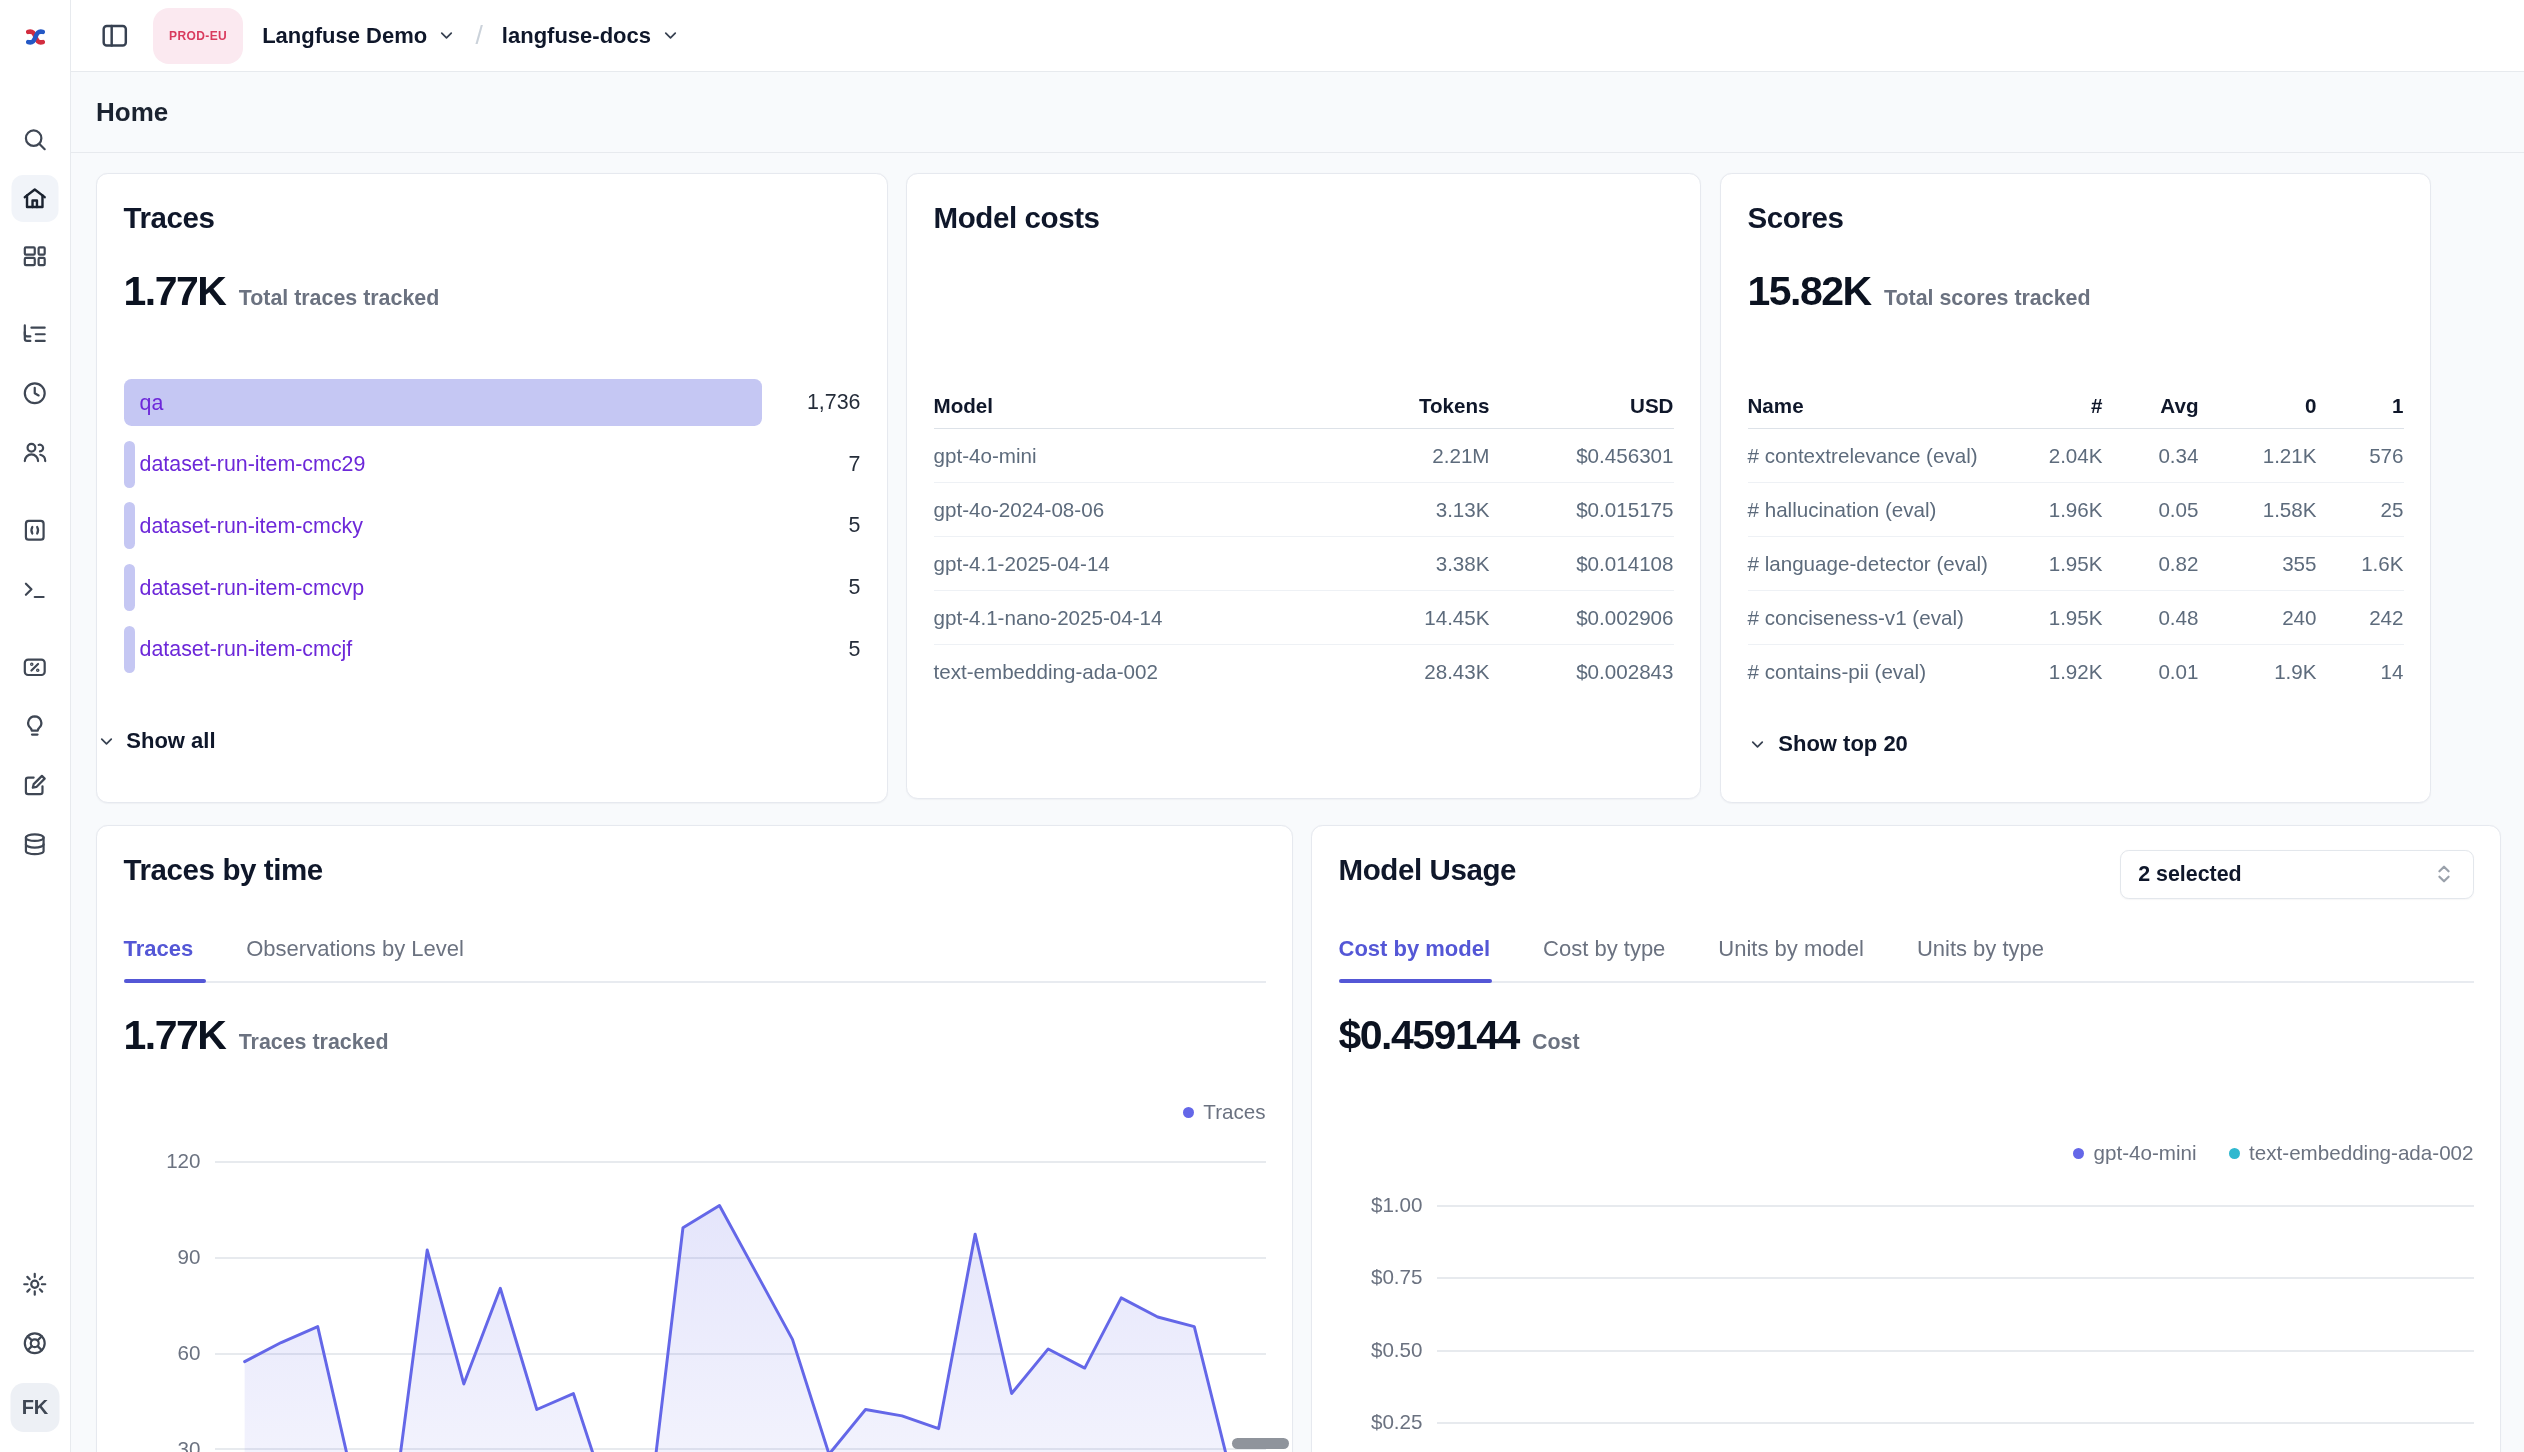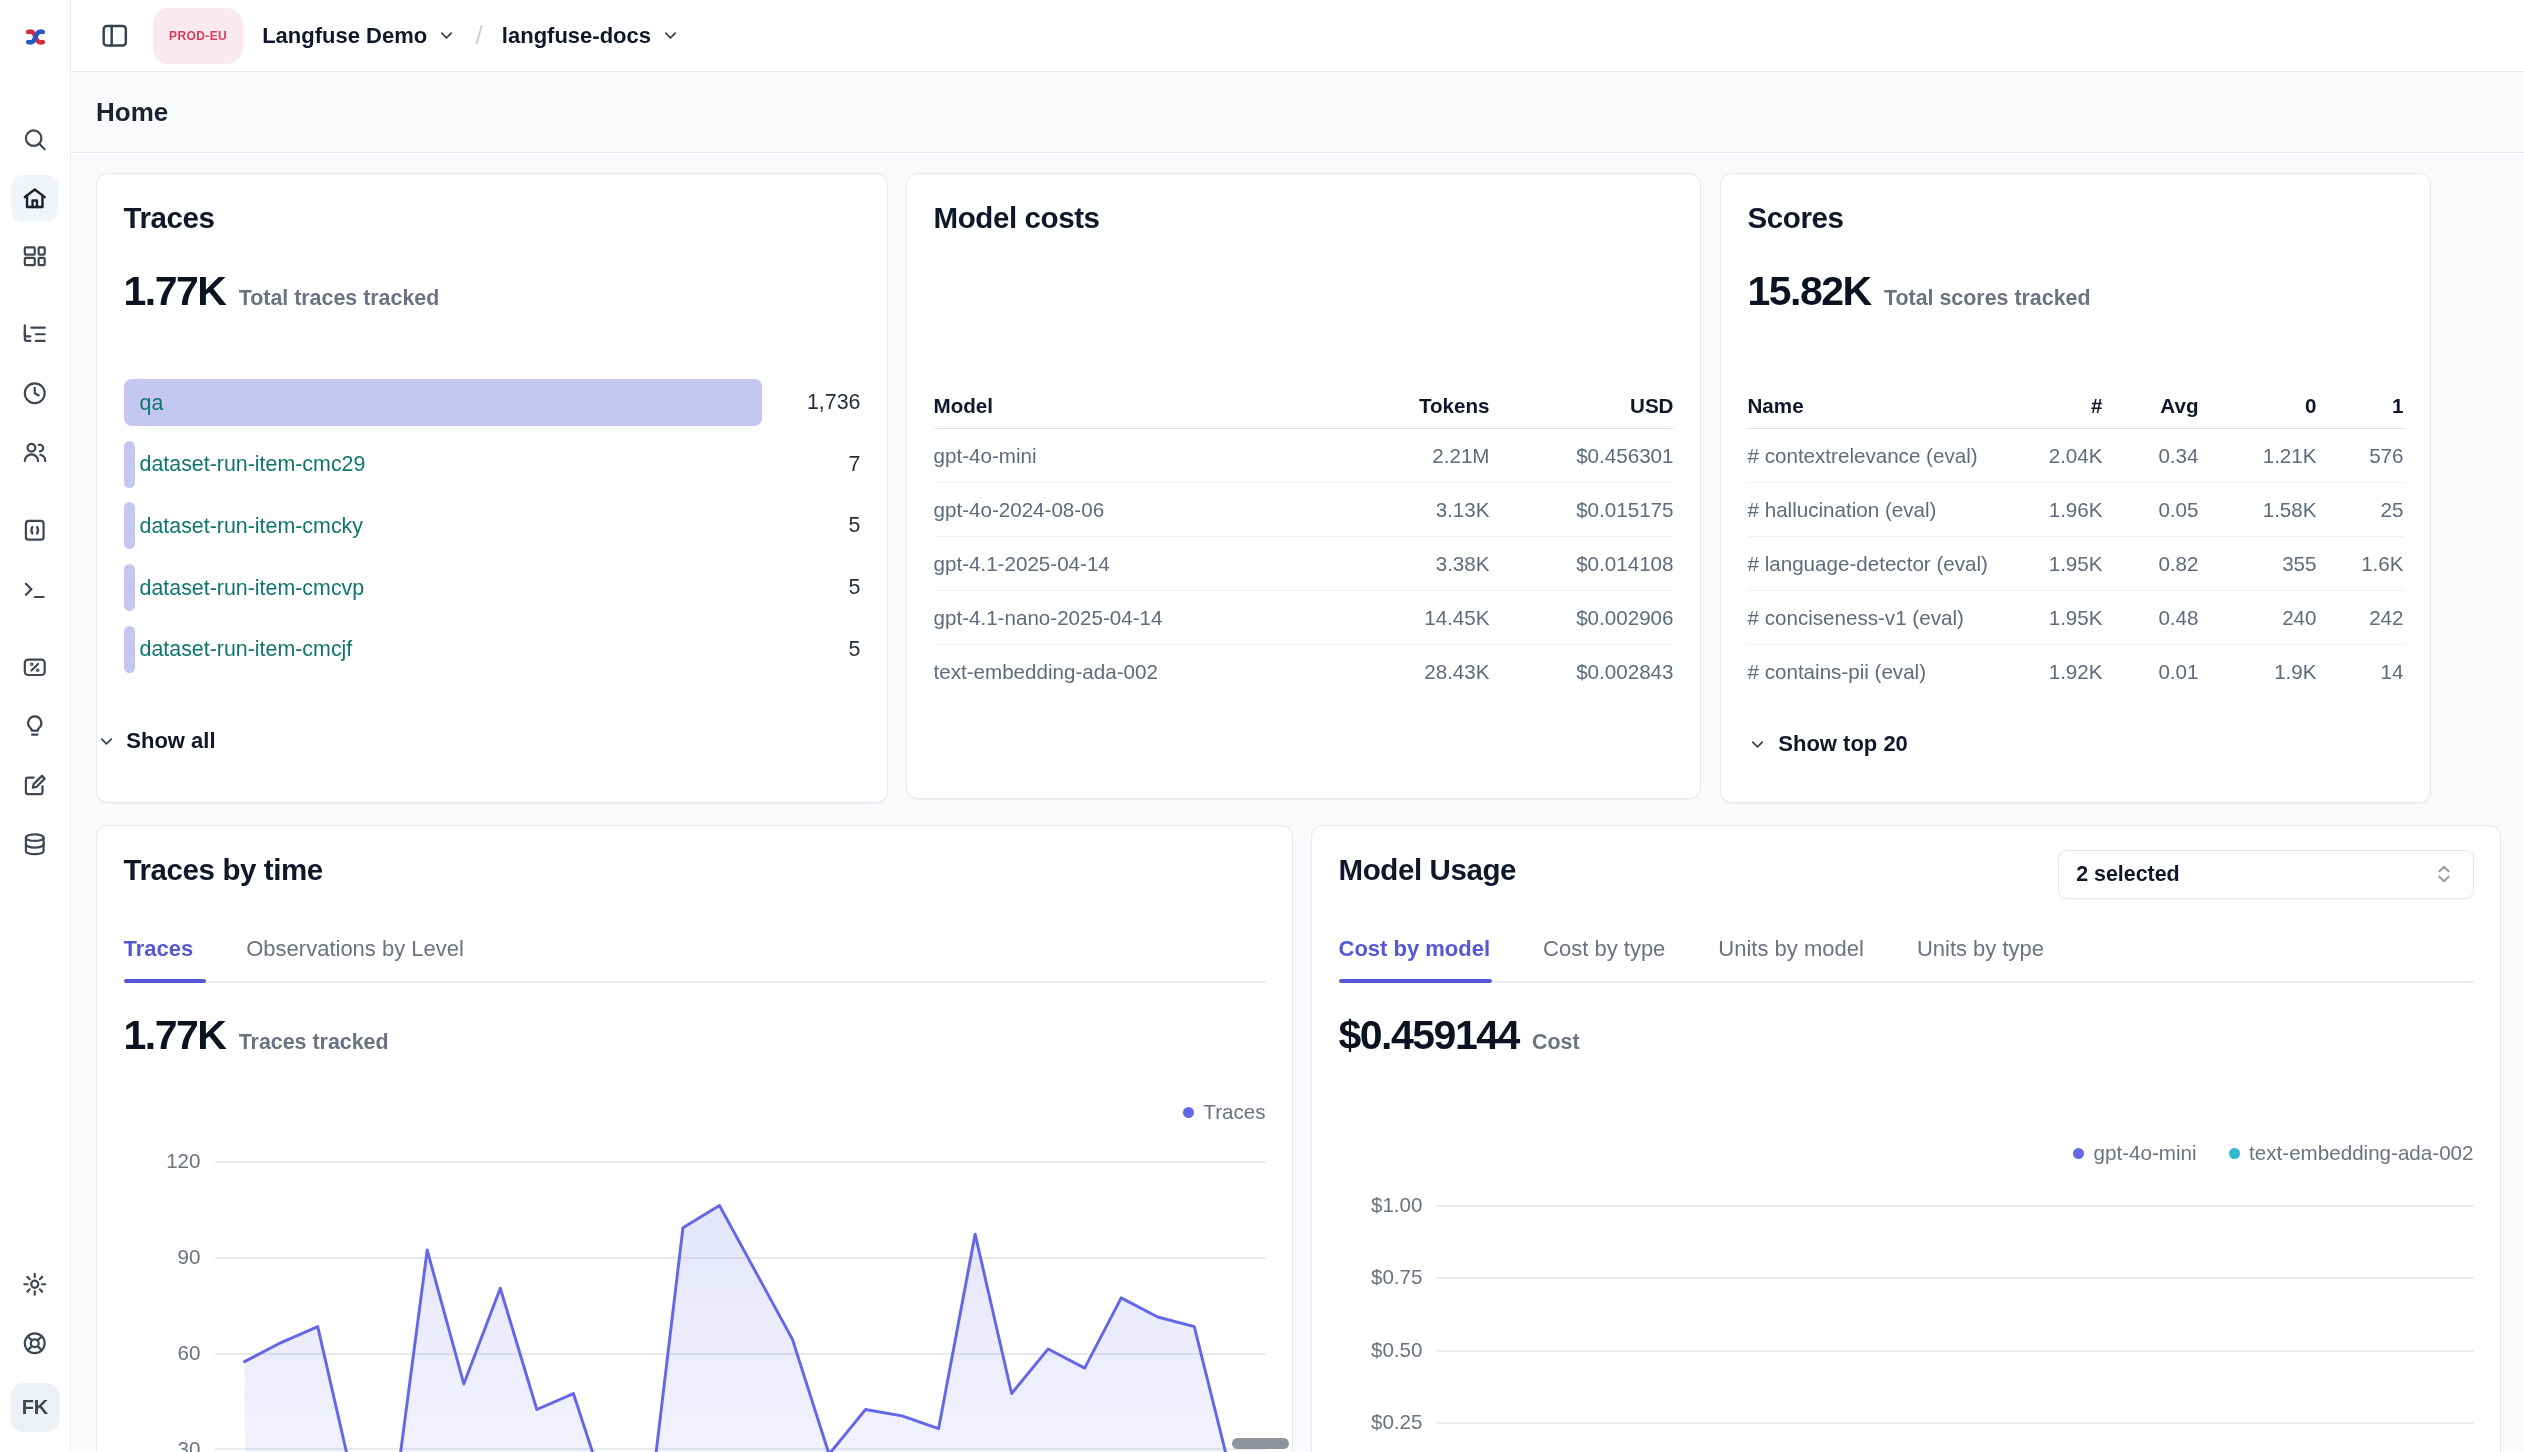--- a/index.html
+++ b/index.html
@@ -57,21 +57,21 @@
     stroke-linecap:round; align-self:center; }
 
   
   .bars { position:absolute; left:26.5px; right:26.5px; top:205px; display:flex;
     flex-direction:column; gap:14.7px; }
   .trow { display:flex; align-items:center; height:47px; }
   .ttrack { position:relative; flex:1; height:47px; }
   .tbar { position:absolute; left:0; top:0; height:47px; background:#c5c7f3;
     border-radius:7.4px; min-width:11px; }
   .tlabel { position:absolute; left:16px; top:50%; transform:translateY(-50%);
-    font-size:21.4px; color:#0f766e; }
+    font-size:21.4px; color:#6d28d9; }
   .tval { width:99px; text-align:right; font-size:21.4px; color:#252d3a; }
   .show-btn { position:absolute; left:0; right:0; top:554px; display:flex; align-items:center;
     justify-content:flex-start; gap:10.3px; font-size:22px; font-weight:600; color:#0f172a; cursor:pointer; }
   .show-left { position:absolute; left:26.5px; top:557px; display:flex; align-items:center;
     gap:11.8px; font-size:22px; font-weight:600; color:#0f172a; cursor:pointer; }
 
   
   .table { position:absolute; left:26.5px; right:26.5px; top:209px; }
   .thead { display:flex; align-items:center; height:46px; font-size:20.6px; font-weight:700;
     color:#0f172a; border-bottom:1.5px solid #dde2e8; }
@@ -94,21 +94,21 @@
   .tabline { position:absolute; left:26.5px; right:26.5px; top:155px; height:2.2px; background:#e8ebf0; }
   .tabline-active { position:absolute; left:26.5px; top:153px; height:4.4px; background:#5457d6;
     border-radius:2.2px; }
   .legend { position:absolute; right:26.5px; display:flex; gap:32px; align-items:center;
     font-size:20.6px; color:#6b7280; }
   .litem { display:flex; align-items:center; gap:9.6px; }
   .dot { width:11px; height:11px; border-radius:50%; display:inline-block; }
   .gridline { position:absolute; right:26.5px; height:1.5px; background:#e7eaee; }
   .glabel { position:absolute; font-size:20.6px; color:#6b7280; text-align:right; }
   #tchart { position:absolute; left:118px; top:309px; width:1055px; height:471px; }
-  .select { position:absolute; right:26.5px; top:23.6px; width:416px; height:49px;
+  .select { position:absolute; right:26.5px; top:23.6px; width:354px; height:49px;
     border:1.1px solid #e3e7ec; border-radius:8.8px; background:#fff; display:flex;
     align-items:center; justify-content:space-between; padding:0 17.7px; font-size:21.4px;
     font-weight:600; color:#0f172a; cursor:pointer; box-shadow:0 0.7px 1.5px rgba(16,24,40,.04);text-align:center; }
   .updown { width:22px; height:22px; stroke:#9aa1ab; fill:none; stroke-width:2.4;
     stroke-linecap:round; stroke-linejoin:round; }
   #hscroll { position:absolute; left:1161px; top:1285px; width:57px; height:11px;
     border-radius:5.9px; background:#8f949c; cursor:pointer; z-index:40; }
 </style>
 </head>
 <body>

